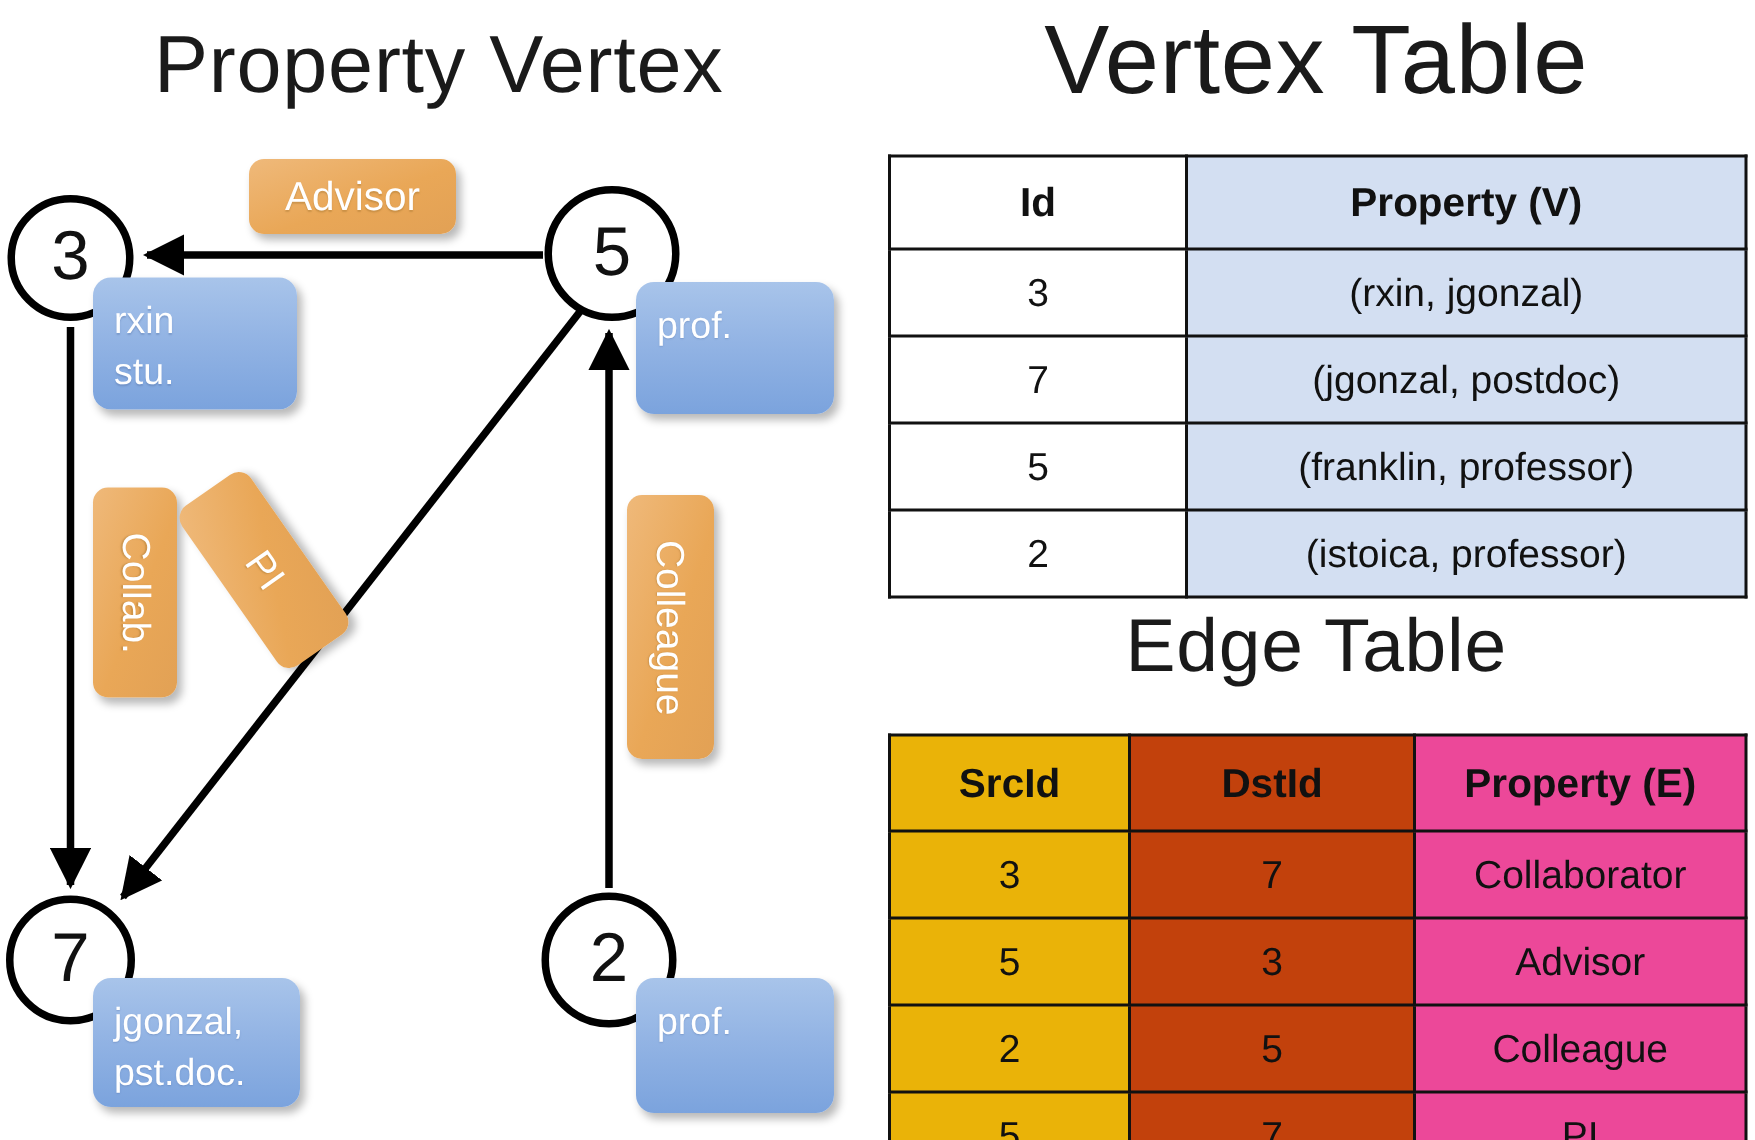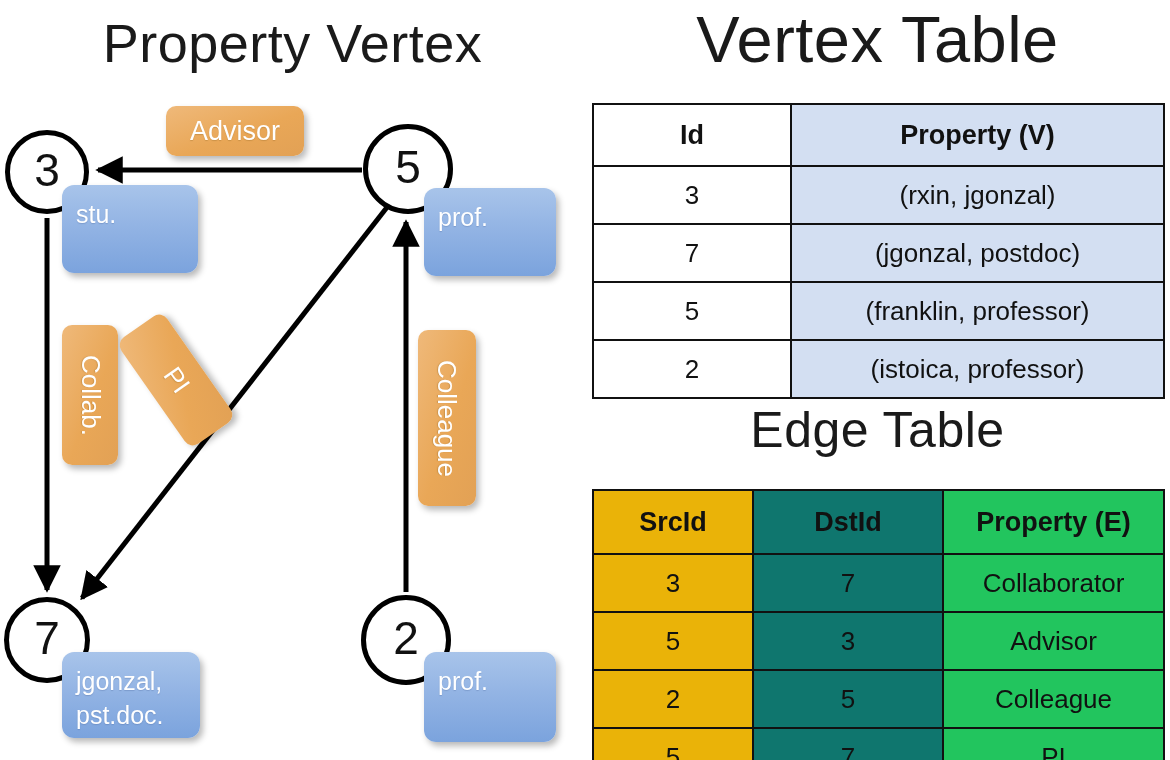--- a/index.html
+++ b/index.html
@@ -171,22 +171,22 @@
   #vertex-table .col-prop { background: #d3dff2; }
 
   
   #edge-table {
     left: 592px; top: 489px;
     width: 573px;
   }
   #edge-table th, #edge-table td { height: 48px; font-size: 26px; }
   #edge-table th { height: 54px; font-size: 27px; }
   #edge-table .col-src { width: 150px; background: #eab308; }
-  #edge-table .col-dst { width: 180px; background: #0f766e; }
-  #edge-table .col-prop { background: #22c55e; }
+  #edge-table .col-dst { width: 180px; background: #c2410c; }
+  #edge-table .col-prop { background: #ec4899; }
 </style>
 </head>
 <body>
 
 <div id="graph-panel">
 
   <div class="title" id="title-property-graph">Property Vertex</div>
 
   <svg id="graph-edges" viewBox="0 0 585 760" xmlns="http://www.w3.org/2000/svg">
     <defs>
@@ -211,20 +211,21 @@
     <span>5</span>
   </div>
   <div class="node" id="node-7">
     <span>7</span>
   </div>
   <div class="node" id="node-2">
     <span>2</span>
   </div>
 
   <div class="prop-box" id="prop-rxin">
+    <div>rxin</div>
     <div>stu.</div>
   </div>
   <div class="prop-box" id="prop-franklin">
     <div>prof.</div>
   </div>
   <div class="prop-box" id="prop-jgonzal">
     <div>jgonzal,</div>
     <div>pst.doc.</div>
   </div>
   <div class="prop-box" id="prop-istoica">

